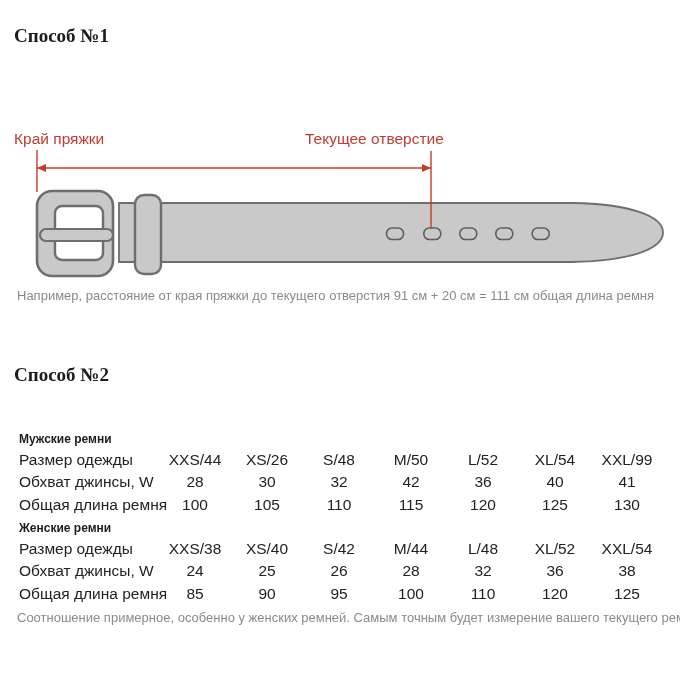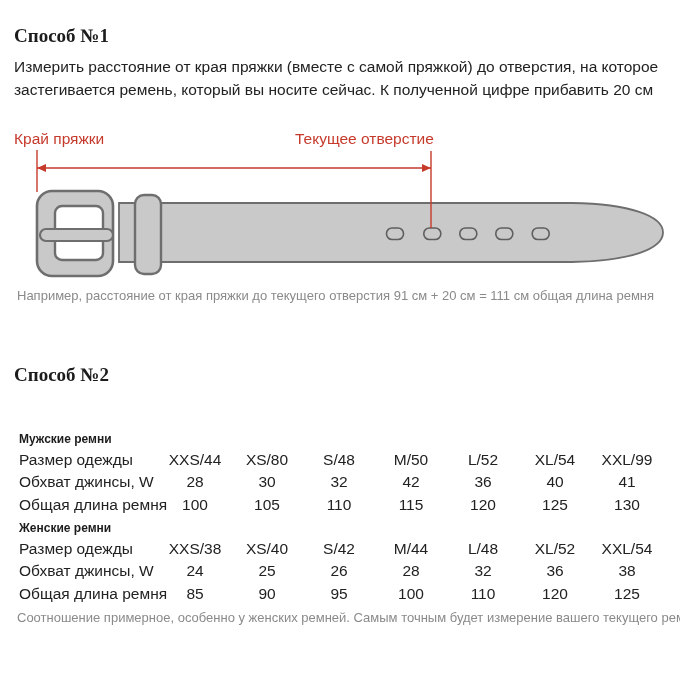--- a/index.html
+++ b/index.html
@@ -22,24 +22,23 @@
   .size-table .row-label{text-align:left;white-space:nowrap;}
   .size-table .cell{text-align:center;}
   svg{display:block;}
 </style>
 </head>
 <body>
 
 <div class="page">
 
   <div class="abs h1" style="left:14px;top:25px;">Способ №1</div>
-  <div class="abs body-text" style="left:14px;top:55px;width:648px;">Измерить расстояние от края пряжки (вместе с самой пряжкой) до отверстия, на которое застегивается ремень, который вы носите сейчас. К полученной цифре прибавить 20 см</div>
 
   <div class="abs red-label" style="left:14px;top:130px;">Край пряжки</div>
-  <div class="abs red-label" style="left:295px;top:130px;text-align:right;">Текущее отверстие</div>
+  <div class="abs red-label" style="left:305px;top:130px;text-align:right;">Текущее отверстие</div>
 
   <svg class="abs" style="left:0;top:125px;" width="680" height="165" viewBox="0 125 680 165">
 
     <path d="M 119,203 L 572,203 C 630,204 663,216 663,232.5 C 663,249 630,261 572,262 L 119,262 Z" fill="#c9c9c9" stroke="#6e6e6e" stroke-width="1.8"></path>
 
     <rect x="37" y="191" width="76" height="85" rx="15" fill="#c9c9c9" stroke="#6e6e6e" stroke-width="2.6"></rect>
 
     <rect x="55" y="206" width="48" height="54" rx="7" fill="#ffffff" stroke="#6e6e6e" stroke-width="2.4"></rect>
 
     <rect x="40" y="229" width="73" height="12" rx="6" fill="#c9c9c9" stroke="#6e6e6e" stroke-width="2.2"></rect>
@@ -61,21 +60,21 @@
 
   <div class="abs note" style="left:17px;top:287px;">Например, расстояние от края пряжки до текущего отверстия 91 см + 20 см = 111 см общая длина ремня</div>
 
   <div class="abs h1" style="left:14px;top:364px;">Способ №2</div>
 
   <div class="tbl-wrap" style="top:430px;">
     <div class="tbl-title">Мужские ремни</div>
     <div class="size-table">
       <div class="row-label">Размер одежды</div>
       <div class="cell">XXS/44</div>
-      <div class="cell">XS/80</div>
+      <div class="cell">XS/26</div>
       <div class="cell">S/48</div>
       <div class="cell">M/50</div>
       <div class="cell">L/52</div>
       <div class="cell">XL/54</div>
       <div class="cell">XXL/99</div>
 
       <div class="row-label">Обхват джинсы, W</div>
       <div class="cell">28</div>
       <div class="cell">30</div>
       <div class="cell">32</div>

